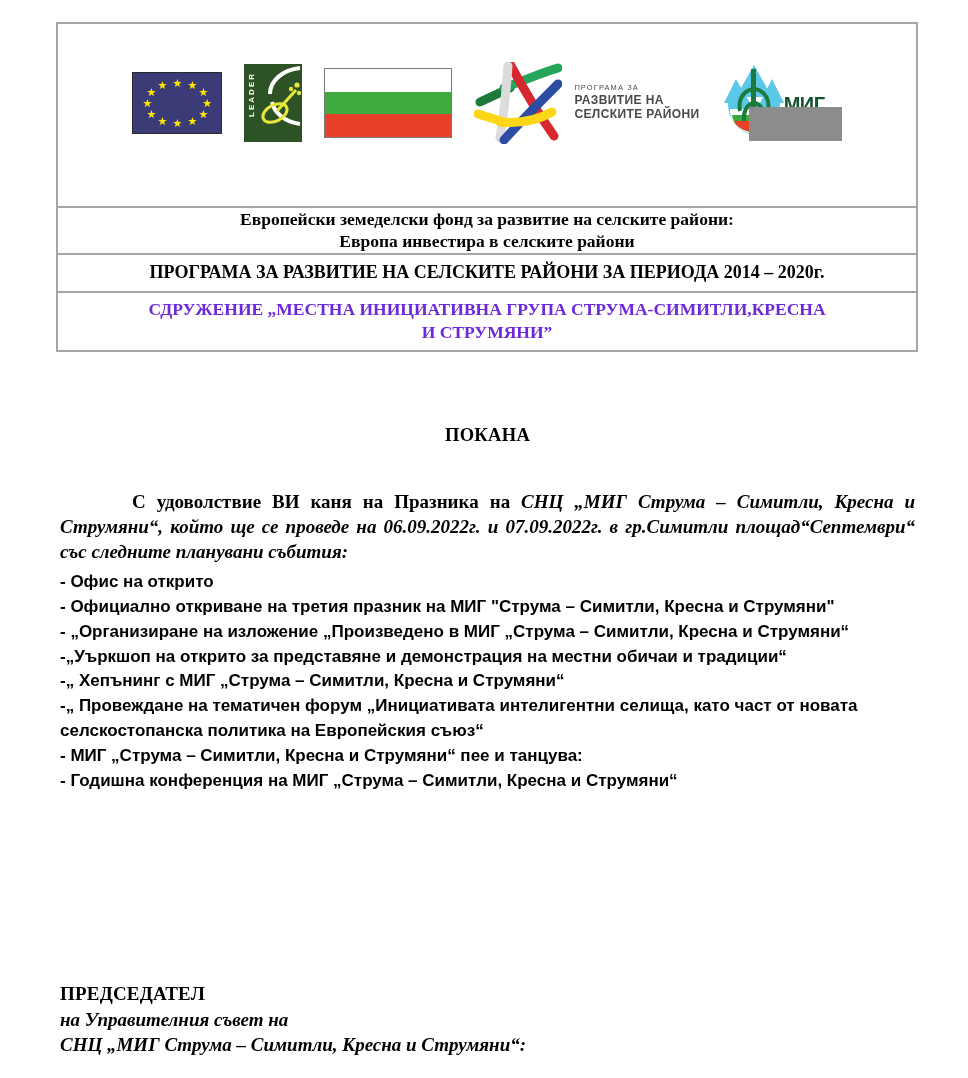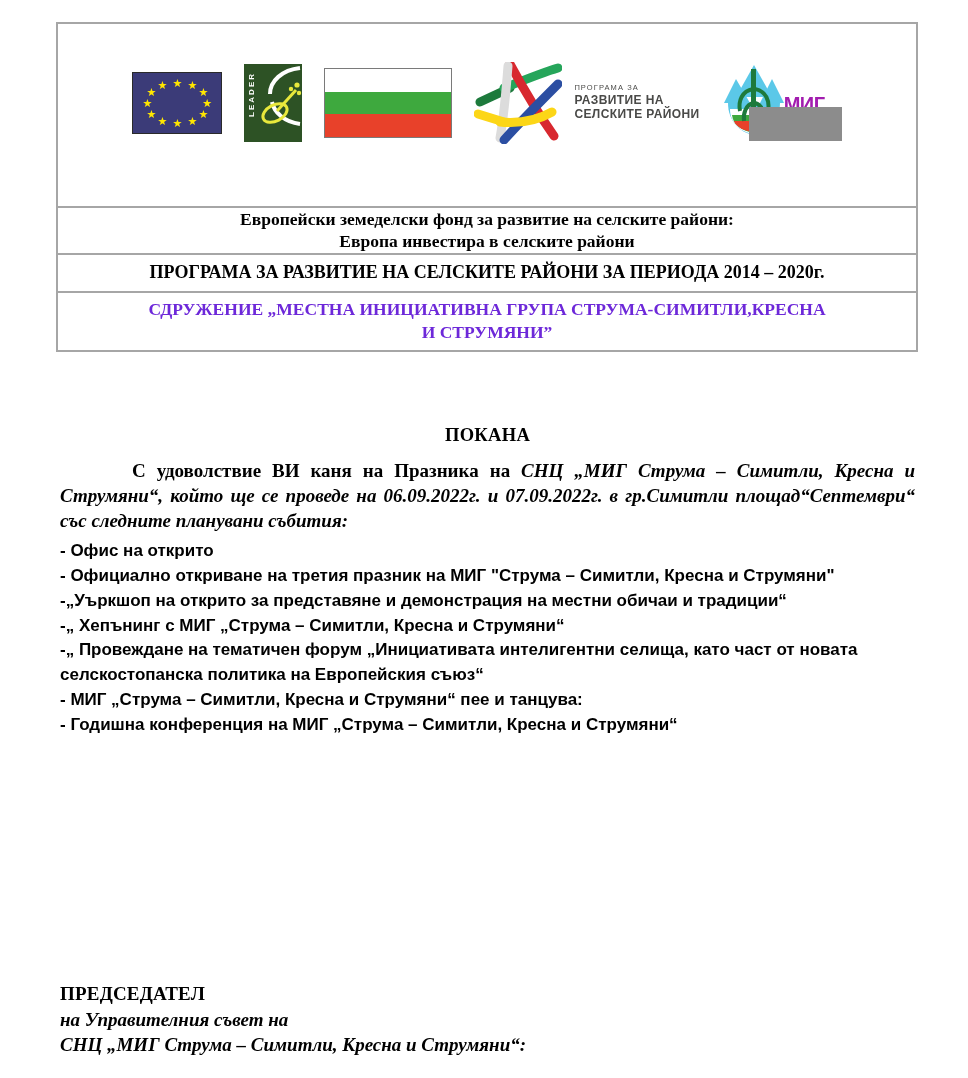--- a/index.html
+++ b/index.html
@@ -122,21 +122,21 @@
     height: 80px;
     flex: 0 0 auto;
   }
   .mig-word {
     position: absolute;
     left: 62px;
     top: 30px;
     font-family: "Liberation Sans", sans-serif;
     font-size: 20px;
     font-weight: bold;
-    color: #a21caf;
+    color: #14532d;
     letter-spacing: -0.5px;
   }
   .mig-gray {
     position: absolute;
     left: 27px;
     top: 44px;
     width: 93px;
     height: 34px;
     background: #8c8c8c;
   }
@@ -171,21 +171,21 @@
     letter-spacing: 0.3px;
   }
   .para {
     font-size: 19px;
     font-weight: bold;
     text-align: justify;
     line-height: 1.32;
     margin-top: 26px;
   }
   .para .ital { font-style: italic; }
-  .para.invite { margin-top: 12px; }
+  .para.invite { margin-top: 43px; }
   .indent { display: inline-block; width: 72px; }
 
   .event-list {
     margin-top: 6px;
     font-family: "Liberation Sans", "DejaVu Sans", sans-serif;
     font-weight: bold;
     font-size: 17px;
     line-height: 1.46;
   }
   .event-list .item { white-space: normal; }
@@ -314,20 +314,21 @@
   <div class="pokana">ПОКАНА</div>
 
 
   <div class="para invite">
     <span class="indent"></span><span>С удоволствие ВИ каня на Празника на </span><span class="ital">СНЦ „МИГ Струма – Симитли, Кресна и Струмяни“, който ще се проведе на 06.09.2022г. и 07.09.2022г. в гр.Симитли площад“Септември“ със следните планувани събития:</span>
   </div>
 
   <div class="event-list">
     <div class="item">- Офис на открито</div>
     <div class="item">- Официално откриване на третия празник на МИГ "Струма – Симитли, Кресна и Струмяни"</div>
+    <div class="item">- „Организиране на изложение „Произведено в МИГ „Струма – Симитли, Кресна и Струмяни“</div>
     <div class="item">-„Уъркшоп на открито за представяне и демонстрация на местни обичаи и традиции“</div>
     <div class="item">-„ Хепънинг с МИГ „Струма – Симитли, Кресна и Струмяни“</div>
     <div class="item">-„ Провеждане на тематичен форум „Инициативата интелигентни селища, като част от новата селскостопанска политика на Европейския съюз“</div>
     <div class="item">- МИГ „Струма – Симитли, Кресна и Струмяни“ пее и танцува:</div>
     <div class="item">- Годишна конференция на МИГ „Струма – Симитли, Кресна и Струмяни“</div>
   </div>
 
 </div>
 
 <div class="signature">

